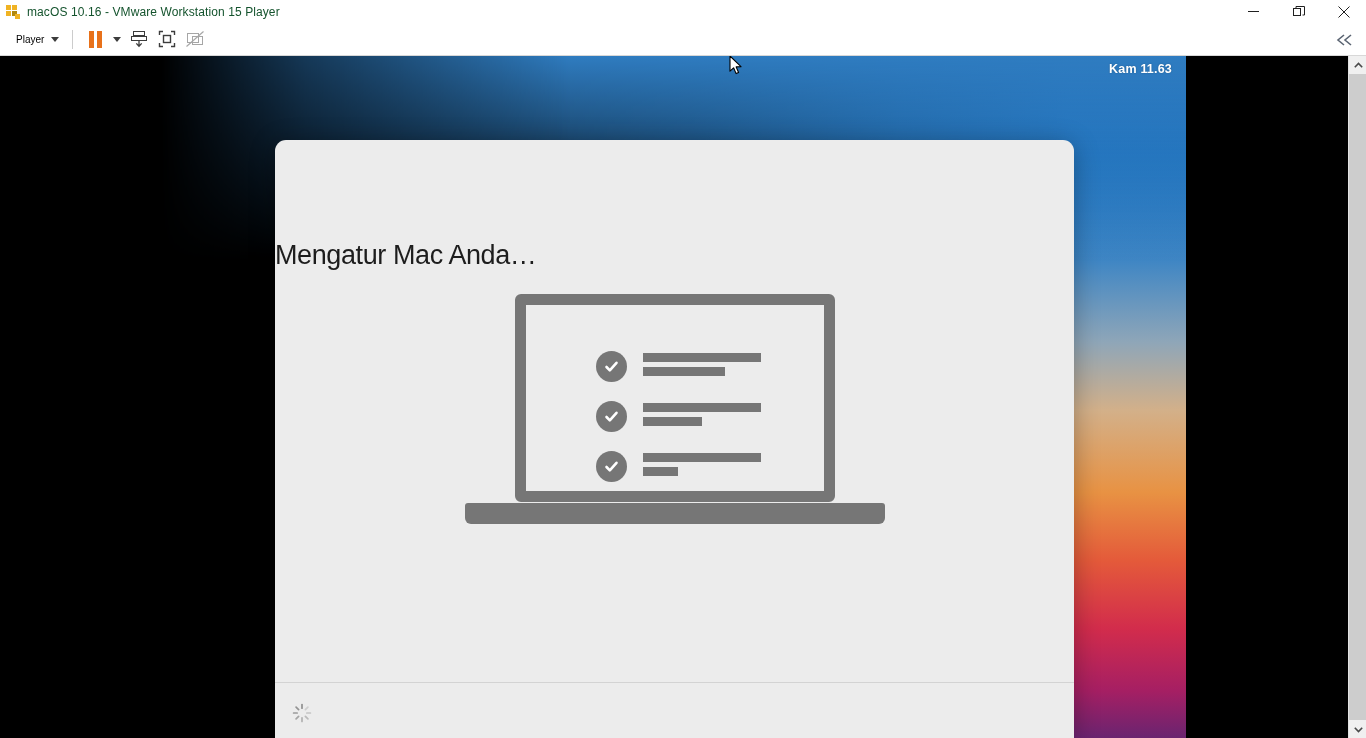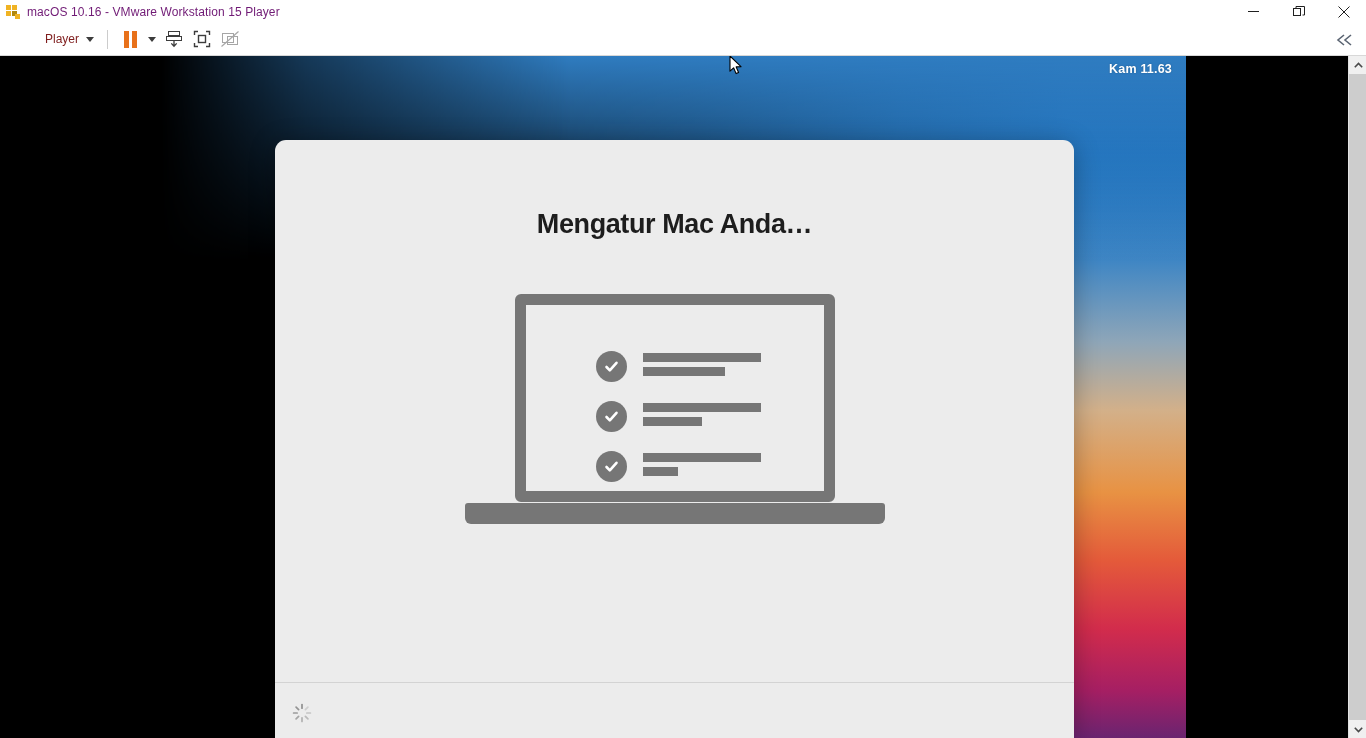--- a/index.html
+++ b/index.html
@@ -15,21 +15,21 @@
   .titlebar{
     position:absolute; left:0; top:0; width:1366px; height:23px;
     background:#ffffff; display:flex; align-items:center;
   }
   .tb-icon{
     width:16px; height:16px; margin-left:5px; margin-right:6px;
     position:relative; flex:none;
   }
   .tb-icon svg{ display:block; }
   .tb-title{
-    font-size:12px; color:#701a75; line-height:16px;
+    font-size:12px; color:#14532d; line-height:16px;
     letter-spacing:0.1px; white-space:nowrap;
   }
   .tb-controls{
     position:absolute; right:0; top:0; height:23px; display:flex;
   }
   .tb-btn{
     width:45px; height:23px; display:flex; align-items:center;
     justify-content:center; cursor:default;
   }
   .tb-btn svg{ display:block; }
@@ -37,21 +37,21 @@
   
   .toolbar{
     position:absolute; left:0; top:23px; width:1366px; height:33px;
     background:#ffffff; border-bottom:1px solid #d8d8d8;
     display:flex; align-items:center;
   }
   .player-menu{
     display:flex; align-items:center; gap:7px;
     margin-left:11px; padding:3px 5px; cursor:default;
   }
-  .player-label{ font-size:12px; color:#7f1d1d;margin-left:29px; }
+  .player-label{ font-size:10px; color:#000000; }
   .caret{
     width:0;height:0;border-left:4px solid transparent;
     border-right:4px solid transparent;border-top:5px solid #3c3c3c;
   }
   .tb-sep{
     width:1px; height:19px; background:#cccccc; margin:0 8px;
   }
   .tb-tool{
     width:28px; height:27px; display:flex; align-items:center;
     justify-content:center; cursor:default;
@@ -133,22 +133,22 @@
   
   .dialog{
     position:absolute; left:114px; top:84px;
     width:799px; height:598px;
     background:#ececec;
     border-radius:11px 11px 0 0;
     box-shadow:0 4px 26px rgba(0,0,0,.30);
     overflow:hidden;
   }
   .dlg-title{
-    text-align:center; margin-top:69px;
-    font-size:27px; font-weight:bold; color:#1d1d1d;
+    text-align:left; margin-top:100px;
+    font-size:27px; font-weight:normal; color:#1d1d1d;
     letter-spacing:-0.4px;
   }
 
   
   .illus{
     position:absolute; left:50%; top:154px; transform:translateX(-50%);
     width:420px; height:230px;
   }
   .lap-lid{
     position:absolute; left:50px; top:0; width:320px; height:208px;

